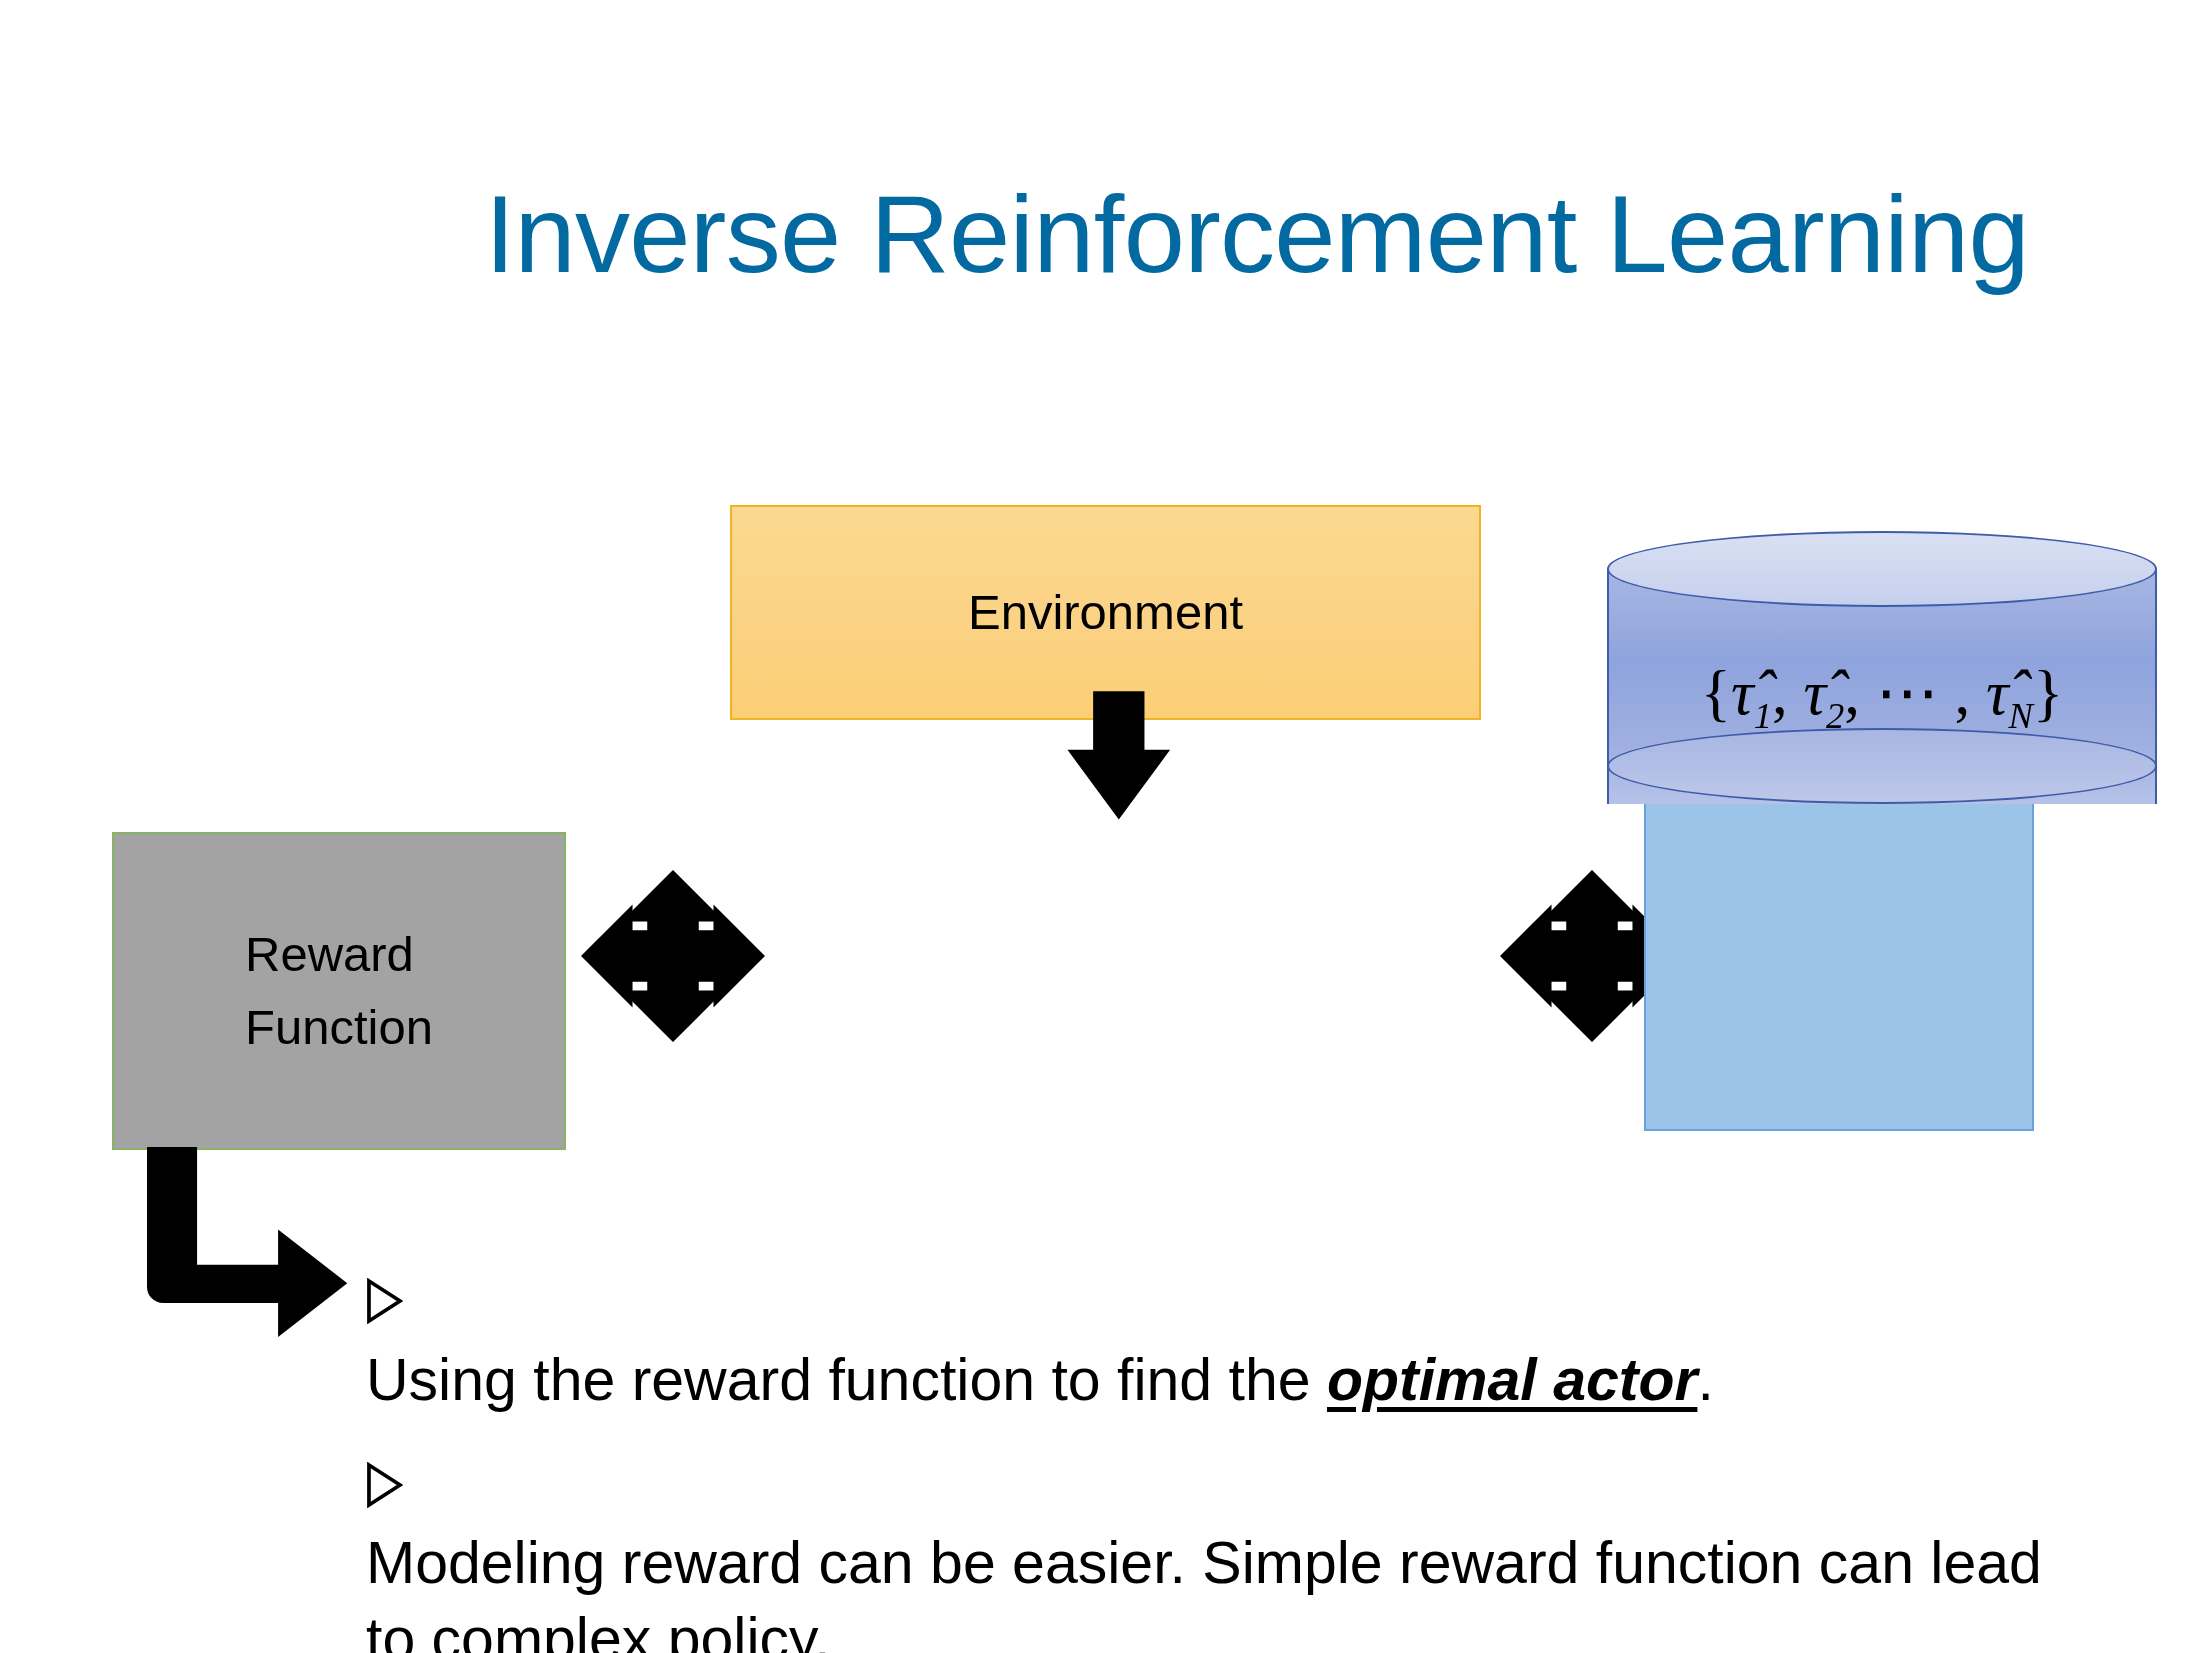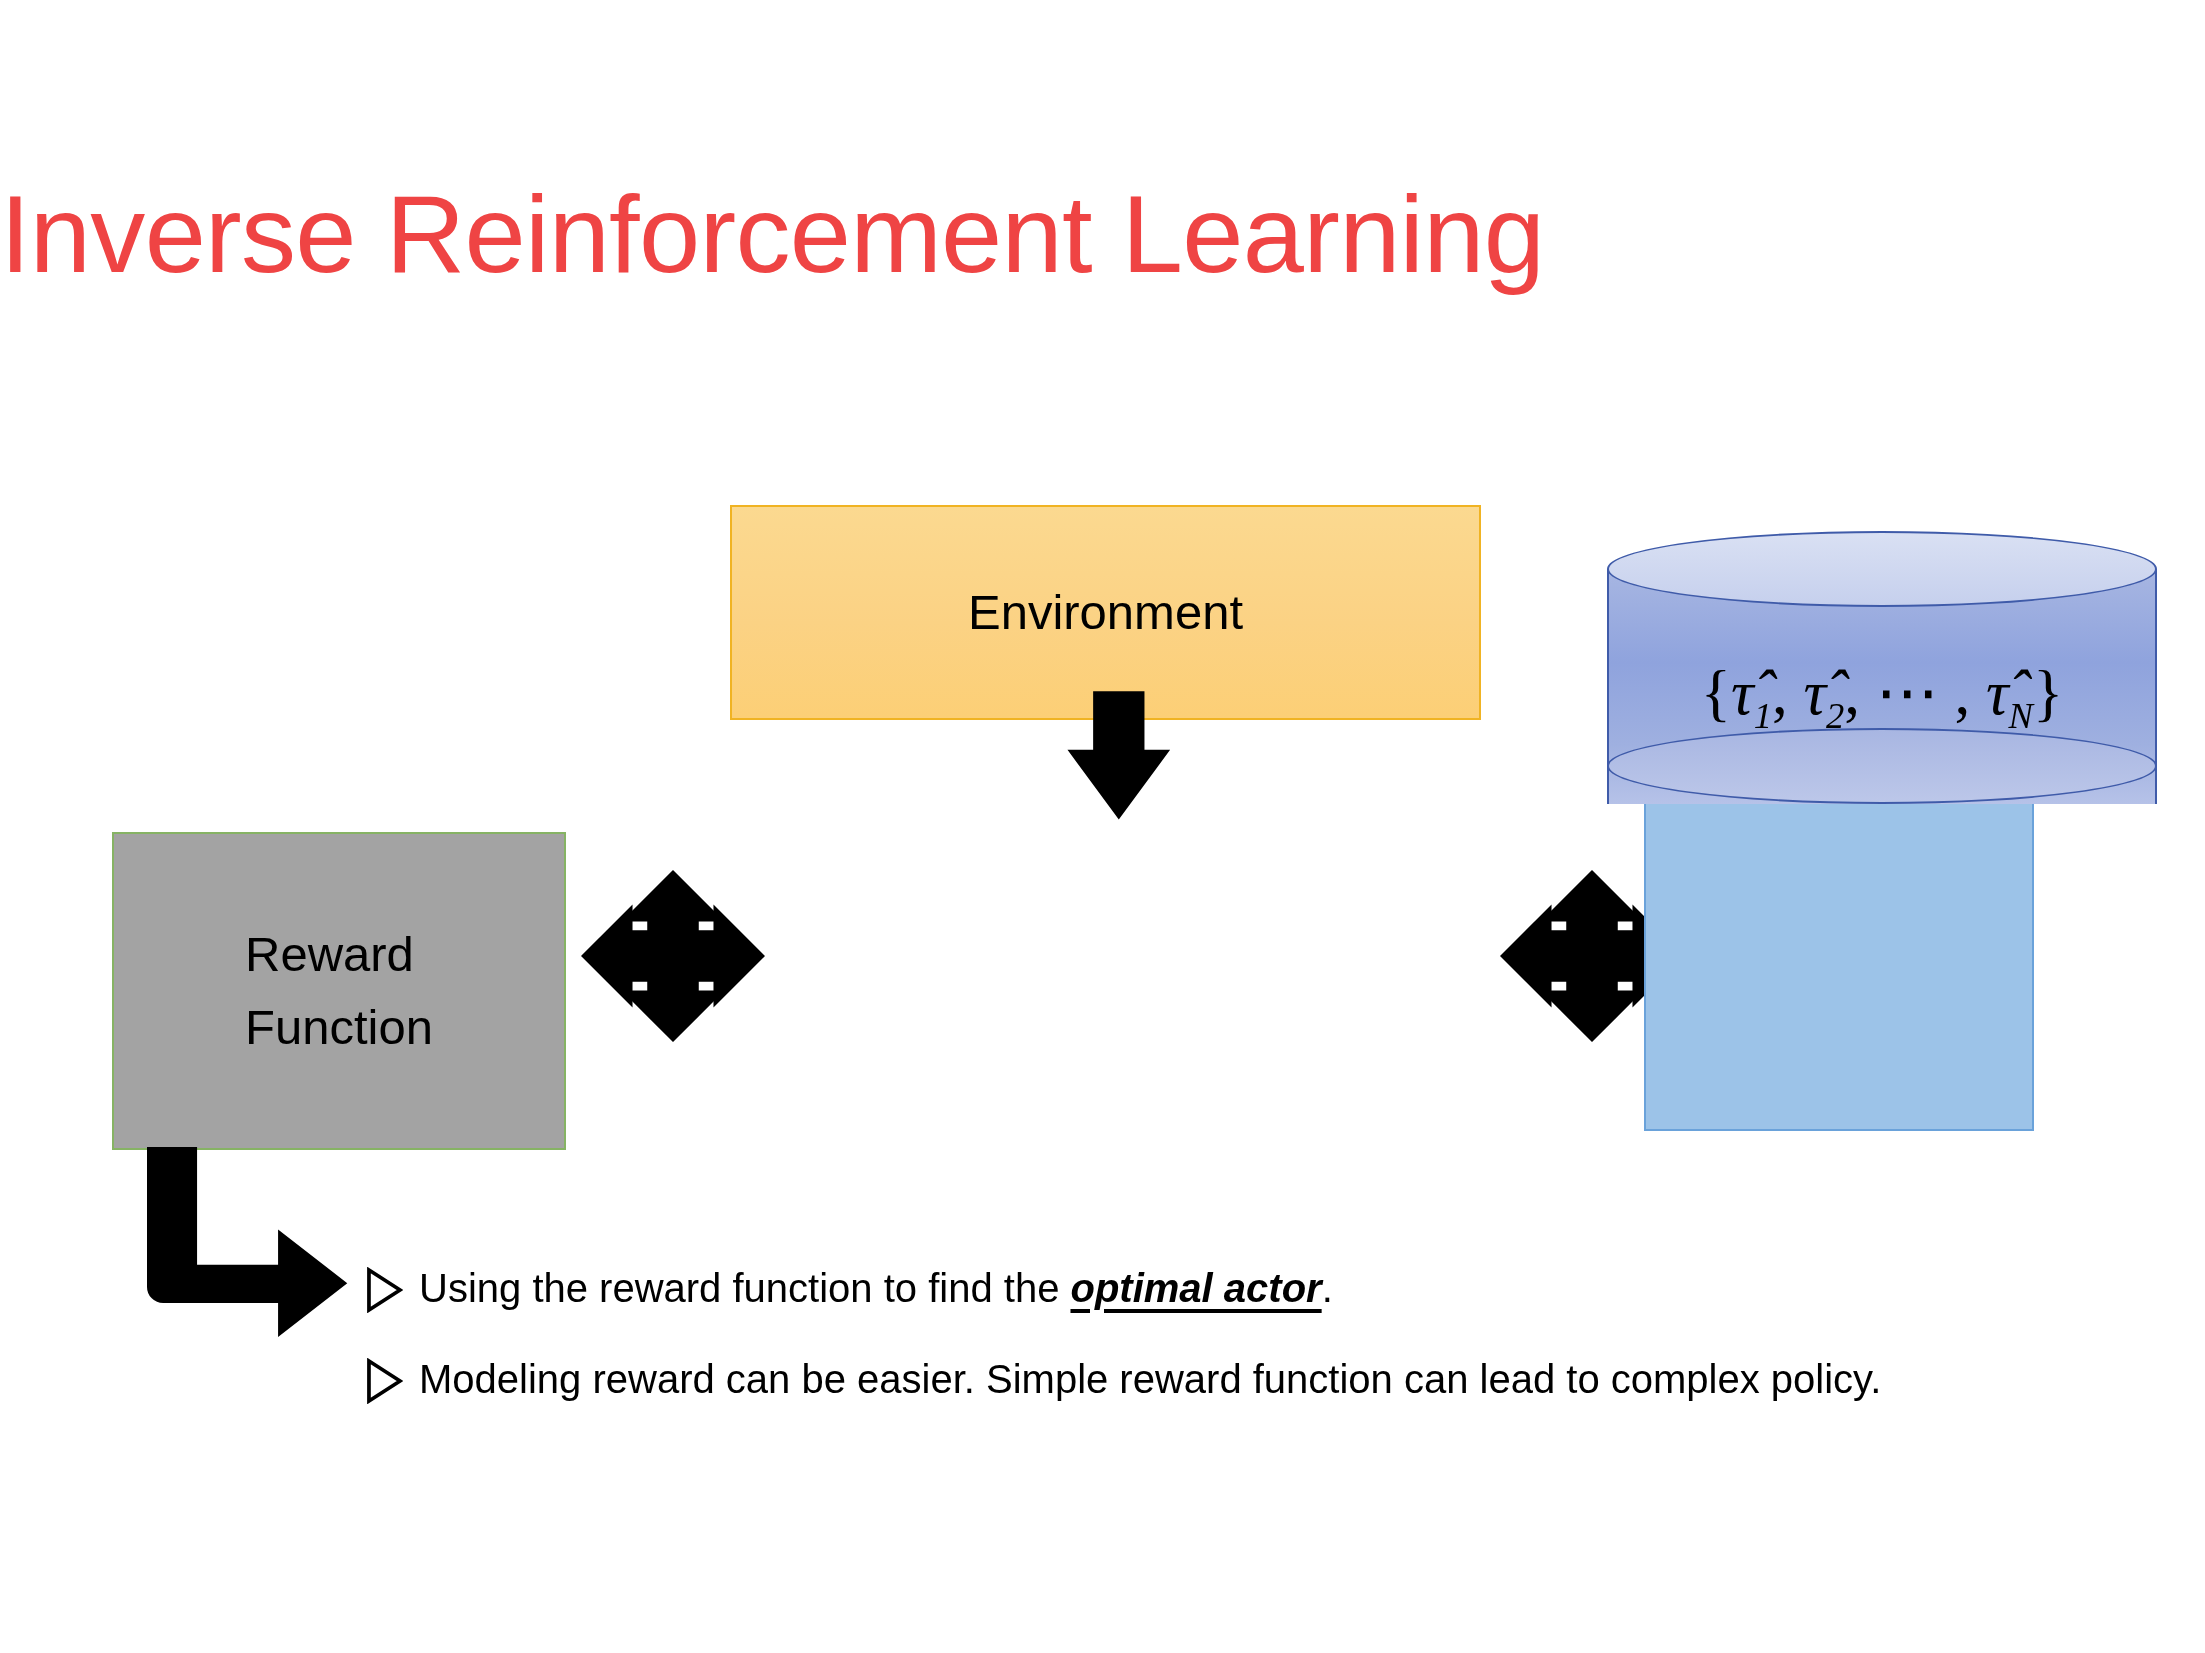--- a/index.html
+++ b/index.html
@@ -17,24 +17,24 @@
     background: #ffffff;
     overflow: hidden;
   }
 
   
   #slide-title {
     position: absolute;
     left: 0;
     top: 176px;
     width: 2029px;
-    text-align: left;
+    text-align: right;
     font-size: 110px;
     line-height: 1.05;
-    color: #ef4444;
+    color: #0369a1;
     font-weight: 400;
     letter-spacing: -0.7px;
     white-space: nowrap;
   }
 
   
   .proc-box {
     position: absolute;
     box-sizing: border-box;
     display: flex;
@@ -195,23 +195,24 @@
   #bullets {
     position: absolute;
     left: 366px;
     top: 1263px;
     width: 1691px;
   }
   .bullet-row {
     display: flex;
     align-items: flex-start;
     color: #000000;
-    font-size: 40px;
+    font-size: 59px;
     line-height: 1.28;
     margin-bottom: 28px;
+    flex-direction: column;
   }
   .bullet-marker {
     flex: 0 0 auto;
     width: 53px;
     margin-top: 4.4px;
   }
   .bullet-text {
     flex: 1 1 auto;
   }
   .emph {

